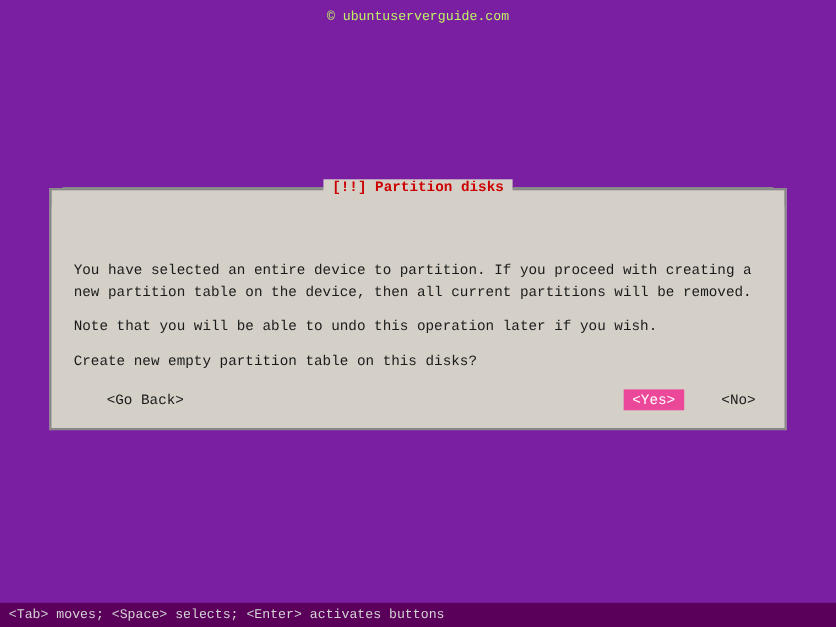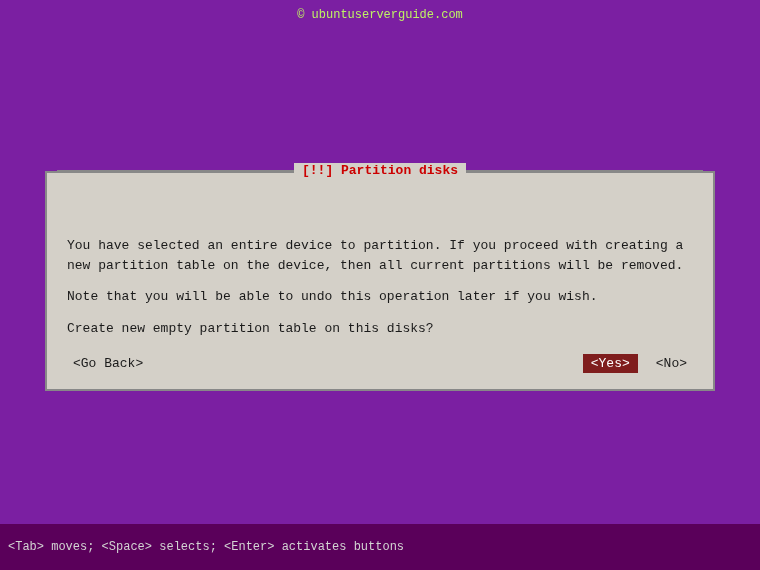--- a/index.html
+++ b/index.html
@@ -96,31 +96,32 @@
     }
 
     .btn-go-back {
       background: transparent;
       border: none;
       color: #1a1a1a;
       font-family: 'Courier New', Courier, monospace;
       font-size: 13px;
       cursor: pointer;
       padding: 2px 6px;
+      margin-left: 24px;
     }
 
     .btn-yes {
-      background-color: #7f1d1d;
+      background-color: #ec4899;
       color: #ffffff;
       border: none;
       font-family: 'Courier New', Courier, monospace;
       font-size: 13px;
       cursor: pointer;
       padding: 2px 8px;
-      margin-right: 12px;
+      margin-right: 28px;
     }
 
     .btn-no {
       background: transparent;
       border: none;
       color: #1a1a1a;
       font-family: 'Courier New', Courier, monospace;
       font-size: 13px;
       cursor: pointer;
       padding: 2px 6px;
@@ -132,21 +133,21 @@
       align-items: center;
     }
 
     .status-bar {
       position: absolute;
       bottom: 0;
       left: 0;
       right: 0;
       background-color: #5a005a;
       color: #d3d3d3;
-      padding: 16px 8px;
+      padding: 4px 8px;
       font-size: 12px;
     }
   </style>
 </head>
 <body>
 
 <span class="watermark">© ubuntuserverguide.com</span>
 
 <div class="dialog-container">
   <div class="dialog-title-bar">

